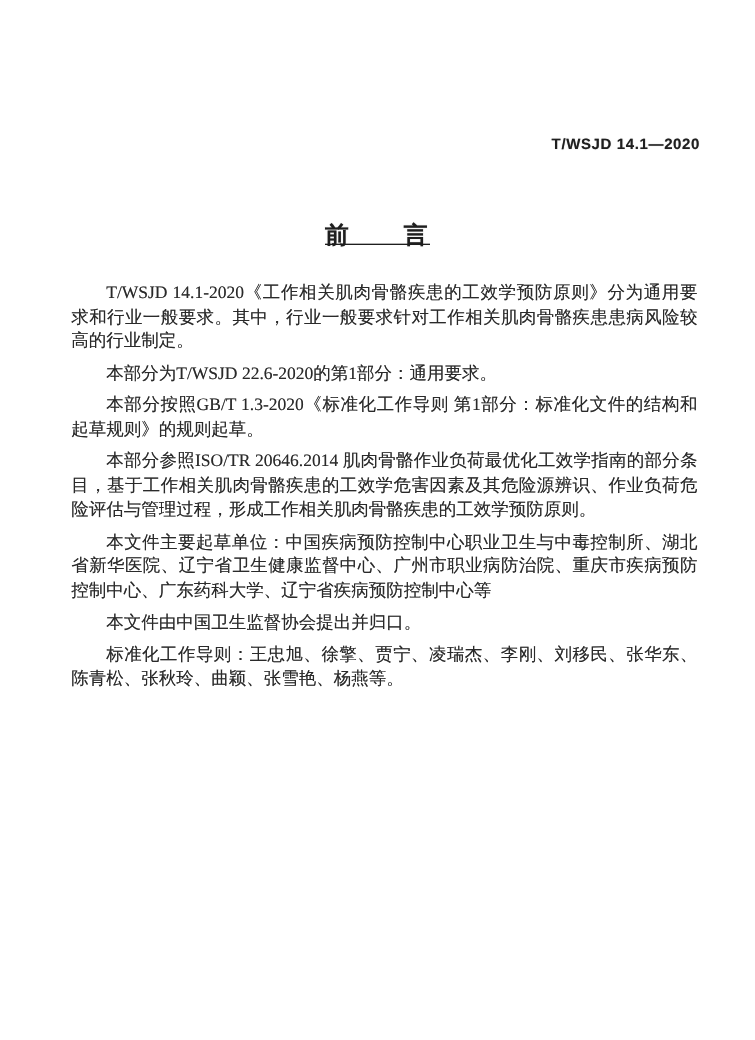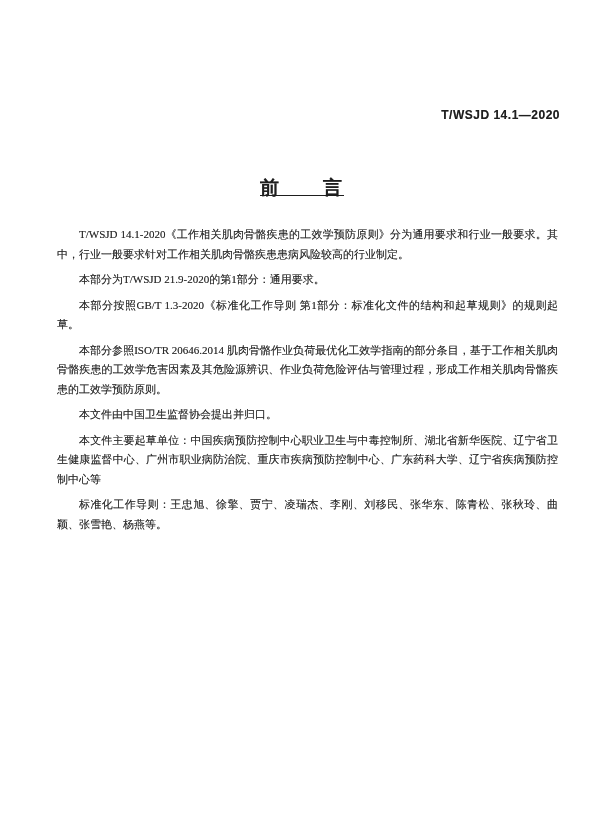--- a/index.html
+++ b/index.html
@@ -40,21 +40,21 @@
     letter-spacing: 2px;
     color: #1e1e1e;
     text-shadow: 0 0 0.6px rgba(30,30,30,0.5);
     text-decoration: underline;
   }
   .content {
     position: absolute;
     top: 178px;
     left: 57px;
     width: 501px;
-    font-size: 11px;
+    font-size: 14px;
     line-height: 19.5px;
     text-align: justify;
     color: #2a2a2a;
     text-shadow: 0 0 0.5px rgba(45,45,45,0.55);
   }
   .content p {
     margin: 0 0 6px 0;
     text-indent: 2em;
   }
   .page-number {
@@ -70,23 +70,23 @@
 <body>
 
 <div class="page">
 
   <div class="header-code">T/WSJD 14.1—2020</div>
 
   <h1 class="doc-title">前　　言</h1>
 
   <div class="content">
     <p>T/WSJD 14.1-2020《工作相关肌肉骨骼疾患的工效学预防原则》分为通用要求和行业一般要求。其中，行业一般要求针对工作相关肌肉骨骼疾患患病风险较高的行业制定。</p>
-    <p>本部分为T/WSJD 21.9-2020的第1部分：通用要求。</p>
+    <p>本部分为T/WSJD 22.6-2020的第1部分：通用要求。</p>
     <p>本部分按照GB/T 1.3-2020《标准化工作导则 第1部分：标准化文件的结构和起草规则》的规则起草。</p>
     <p>本部分参照ISO/TR 20646.2014 肌肉骨骼作业负荷最优化工效学指南的部分条目，基于工作相关肌肉骨骼疾患的工效学危害因素及其危险源辨识、作业负荷危险评估与管理过程，形成工作相关肌肉骨骼疾患的工效学预防原则。</p>
+    <p>本文件主要起草单位：中国疾病预防控制中心职业卫生与中毒控制所、湖北省新华医院、辽宁省卫生健康监督中心、广州市职业病防治院、重庆市疾病预防控制中心、广东药科大学、辽宁省疾病预防控制中心等</p>
     <p>本文件由中国卫生监督协会提出并归口。</p>
-    <p>本文件主要起草单位：中国疾病预防控制中心职业卫生与中毒控制所、湖北省新华医院、辽宁省卫生健康监督中心、广州市职业病防治院、重庆市疾病预防控制中心、广东药科大学、辽宁省疾病预防控制中心等</p>
     <p>标准化工作导则：王忠旭、徐擎、贾宁、凌瑞杰、李刚、刘移民、张华东、陈青松、张秋玲、曲颖、张雪艳、杨燕等。</p>
   </div>
 
   <div class="page-number">I</div>
 
 </div>
 
 </body></html>

